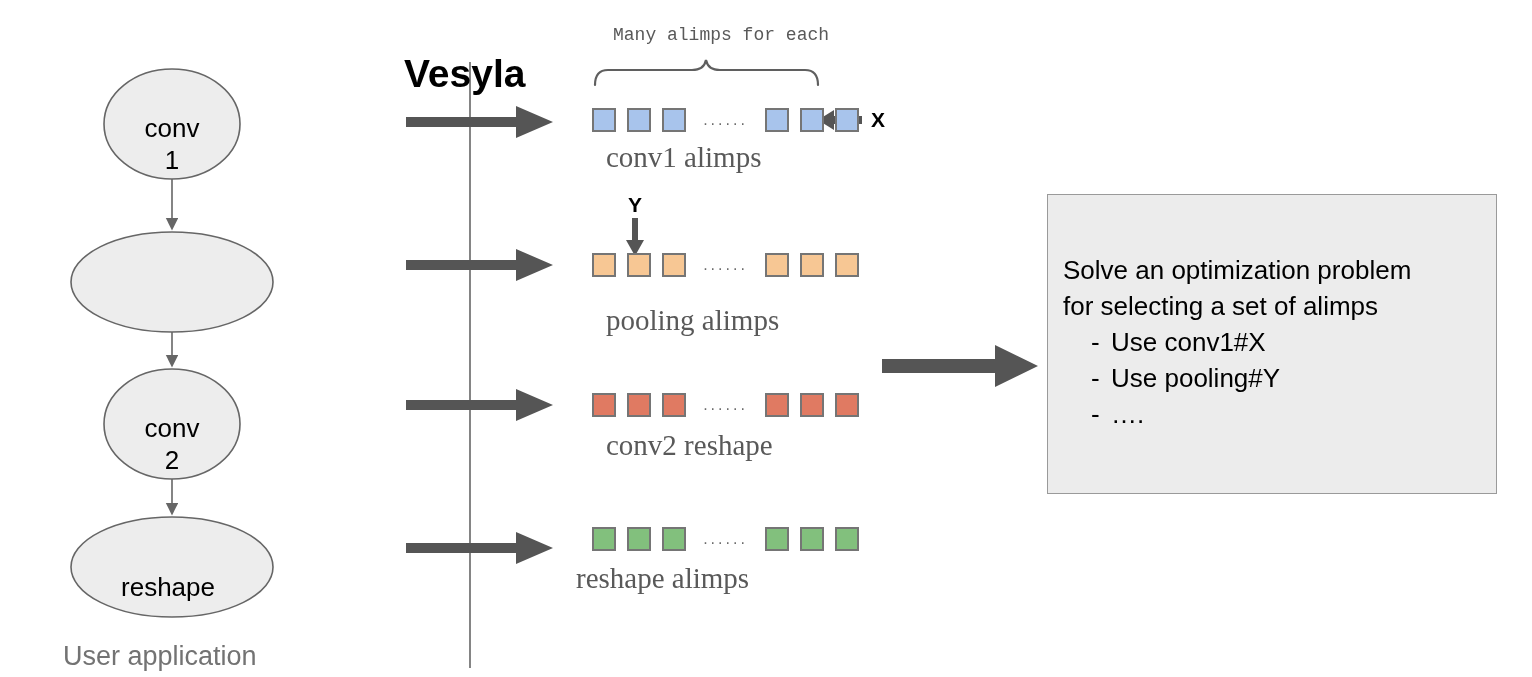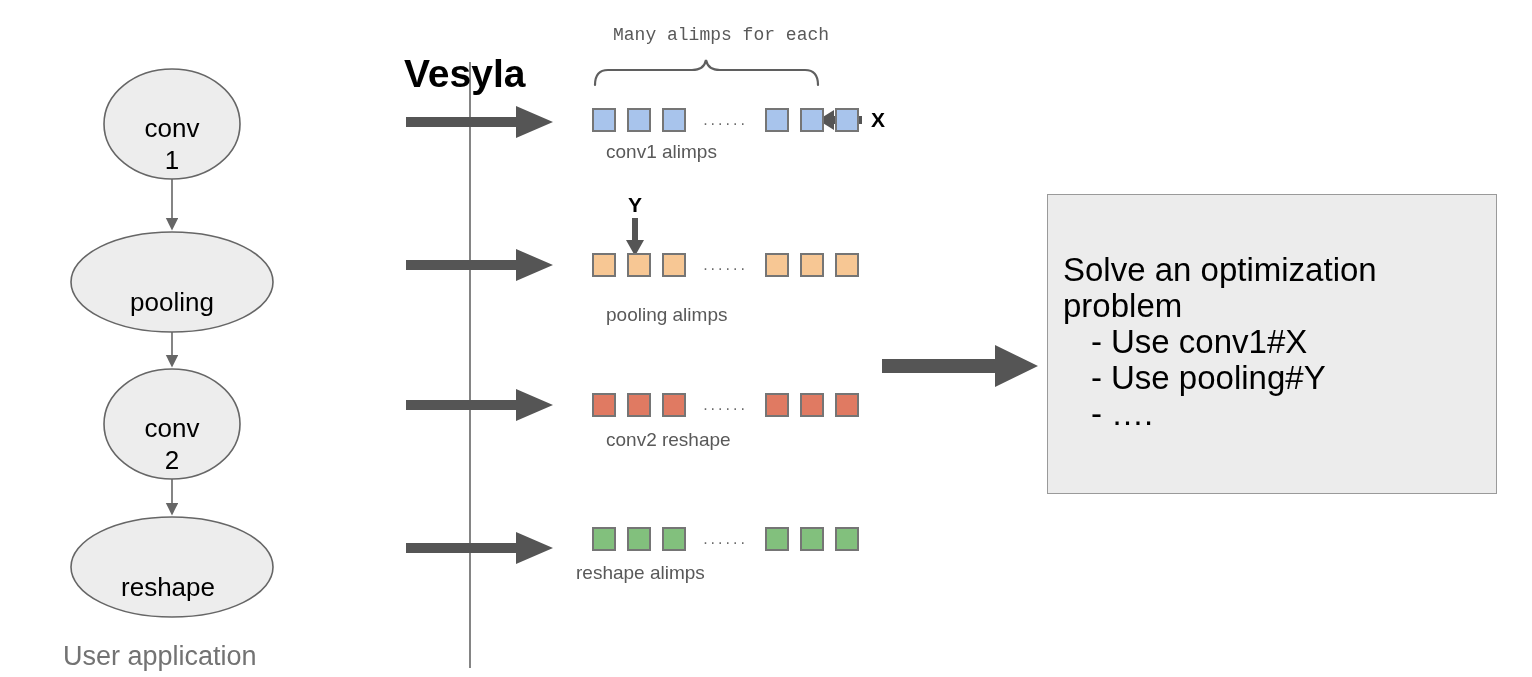--- a/index.html
+++ b/index.html
@@ -96,23 +96,23 @@
     align-items: center;
     justify-content: center;
     letter-spacing: 3px;
     color: #6b6b6b;
     font-size: 16px;
     line-height: 16px;
     font-family: "Liberation Sans", sans-serif;
   }
   .row-label {
     position: absolute;
-    font-size: 19px;
+    font-size: 29px;
     color: #595959;
-    font-family: Liberation Sans, sans-serif;
+    font-family: Liberation Serif, serif;
     white-space: nowrap;
   }
 
   
   .marker-label {
     position: absolute;
     font-size: 21px;
     font-weight: bold;
     color: #000000;
     font-family: "Liberation Sans", sans-serif;
@@ -127,21 +127,21 @@
     height: 300px;
     background: #ececec;
     border: 1px solid #9a9a9a;
     box-sizing: border-box;
   }
   .panel-text {
     position: absolute;
     left: 1063px;
     top: 252px;
     width: 430px;
-    font-size: 33px;
+    font-size: 26px;
     line-height: 36px;
     color: #000000;
     font-family: "Liberation Sans", sans-serif;
   }
   .bullet-line {
     display: flex;
   }
   .bullet-dash {
     width: 48px;
     padding-left: 28px;
@@ -202,21 +202,20 @@
       <path d="M632,218 L638,218 L638,240 L644,240 L635,256 L626,240 L632,240 z" fill="#555555"></path>
     </g>
 
     <g>
       <path d="M882,359 L995,359 L995,345 L1038,366 L995,387 L995,373 L882,373 z" fill="#555555"></path>
     </g>
   </svg>
 
   <div class="node-label" style="left:102px; top:92px; width:140px;">conv
 1</div>
-  <div class="node-label" style="left:72px; top:266px; width:200px;">pooling</div>
   <div class="node-label" style="left:102px; top:392px; width:140px;">conv
 2</div>
   <div class="node-label" style="left:72px; top:551px; width:192px;">reshape</div>
 
   <div class="caption-user" style="left:63px; top:641px;">User application</div>
 
   <div class="vesyla">Vesyla</div>
 
   <div class="brace-caption">Many alimps for each</div>
 
@@ -262,20 +261,21 @@
     <div class="dots">......</div>
     <div class="chip green"></div>
     <div class="chip green"></div>
     <div class="chip green"></div>
   </div>
   <div class="row-label" style="left:576px; top:562px;">reshape alimps</div>
 
   <div class="panel"></div>
   <div class="panel-text">
     <div>Solve an optimization problem</div>
+    <div>for selecting a set of alimps</div>
     <div class="bullet-line">
       <span class="bullet-dash">-</span>
       <span>Use conv1#X</span>
     </div>
     <div class="bullet-line">
       <span class="bullet-dash">-</span>
       <span>Use pooling#Y</span>
     </div>
     <div class="bullet-line">
       <span class="bullet-dash">-</span>

